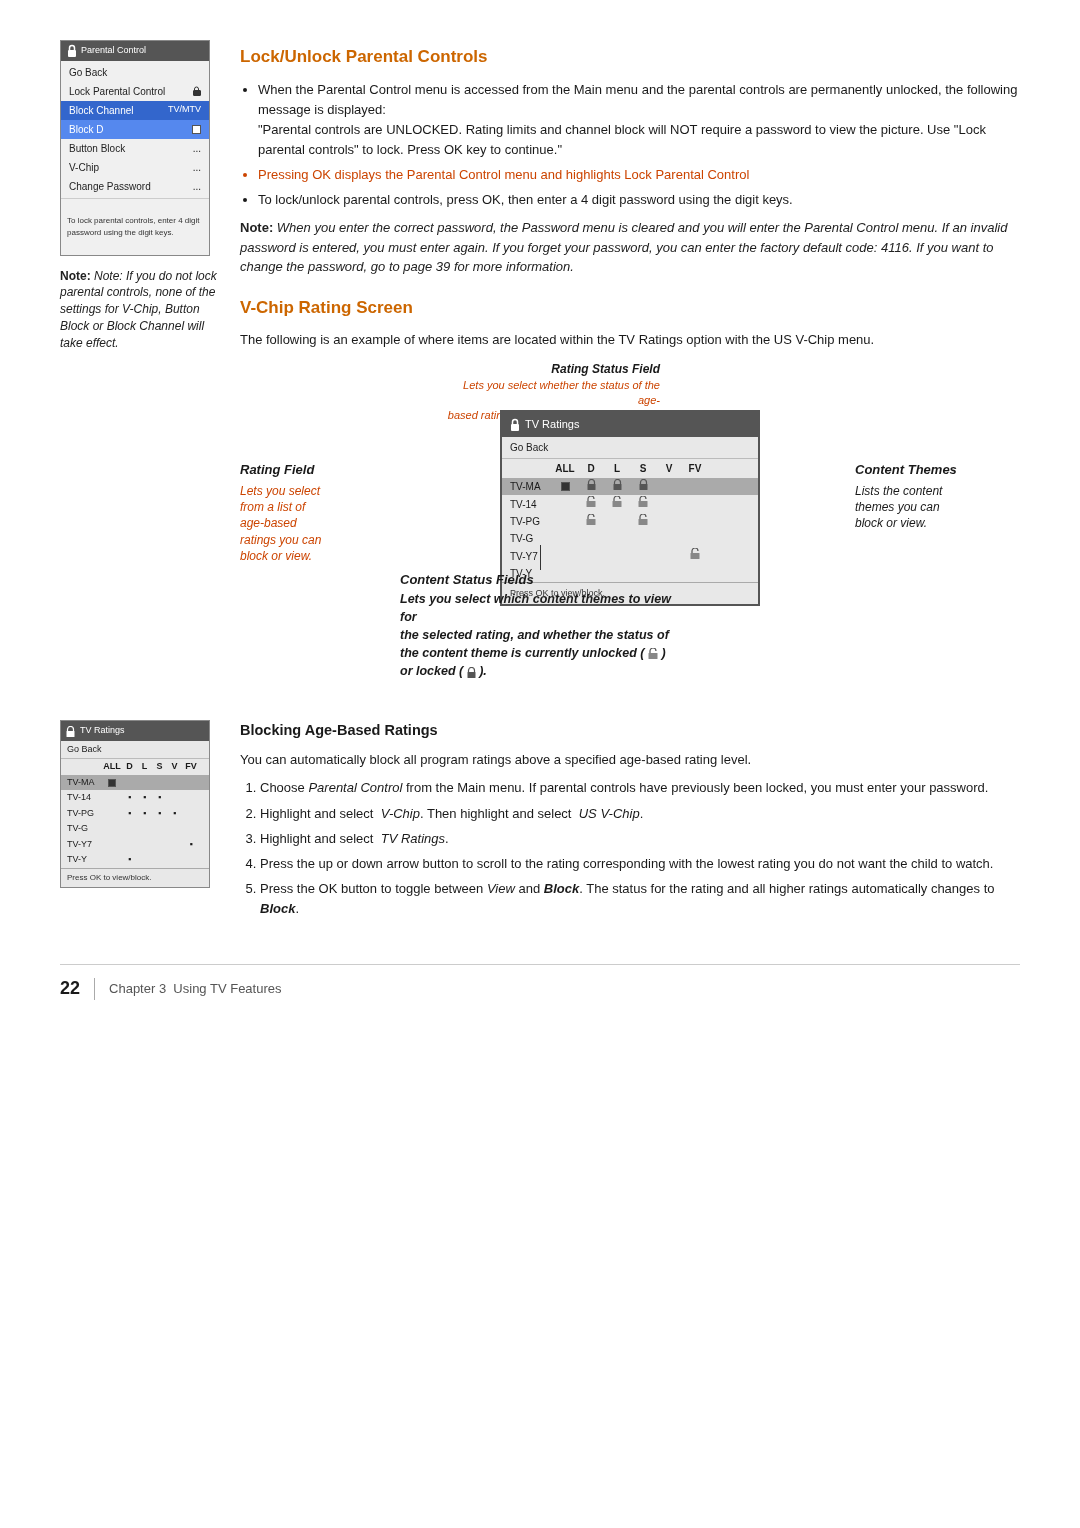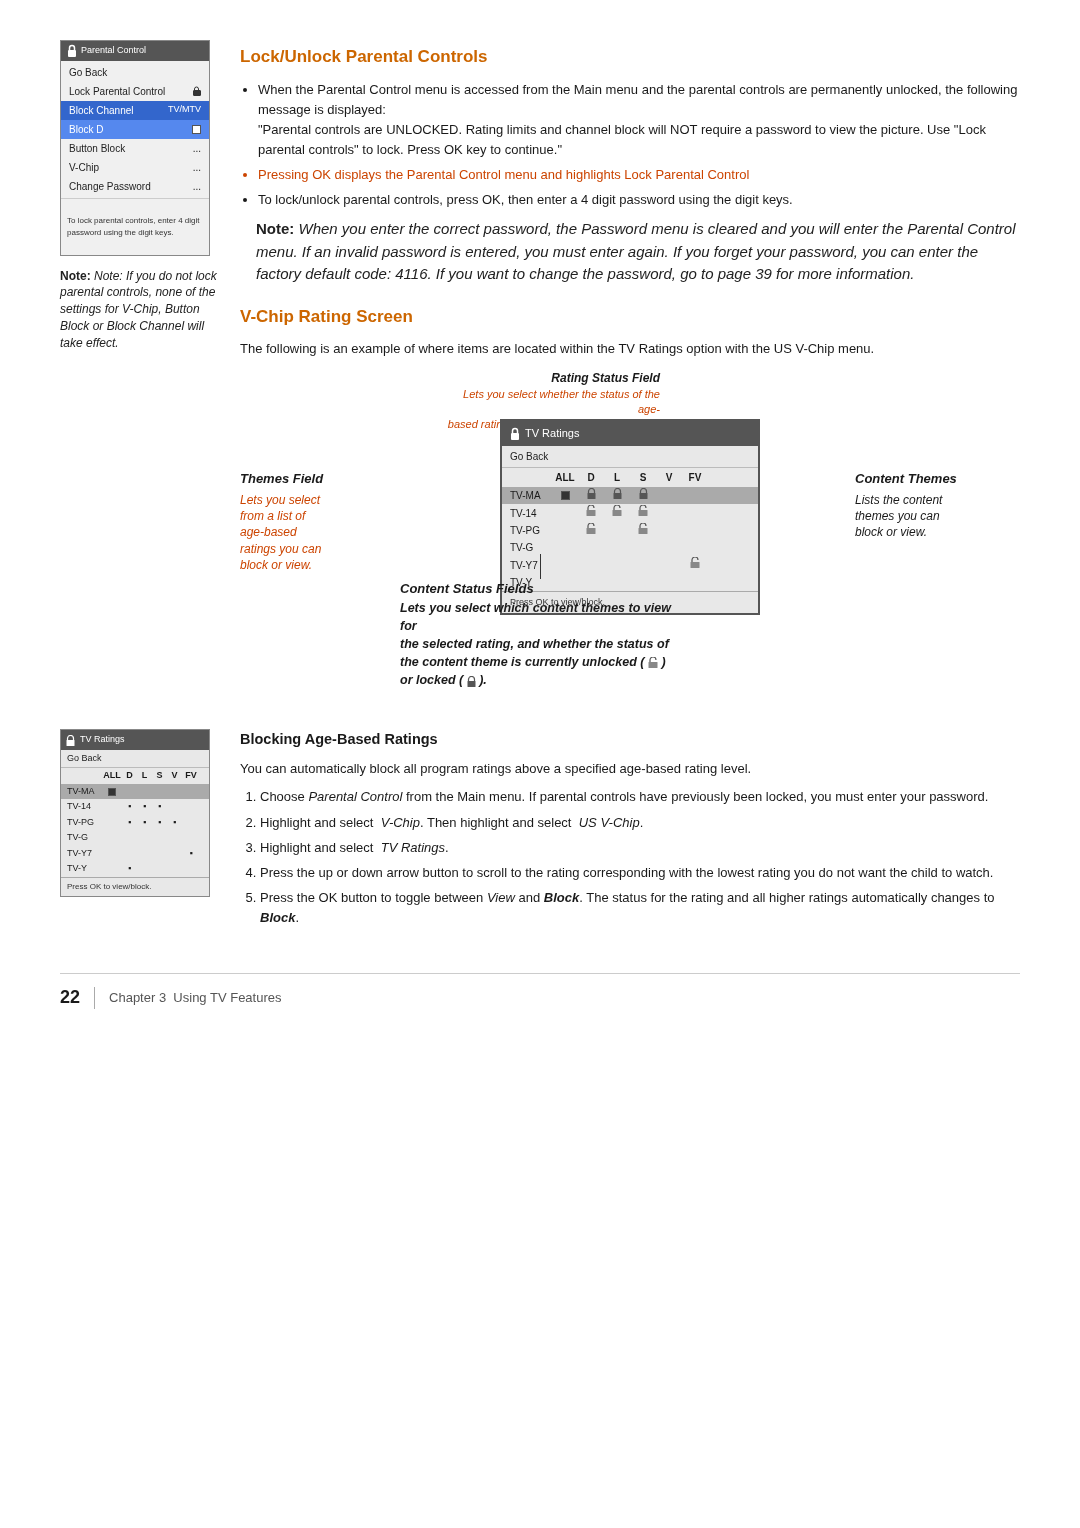--- a/index.html
+++ b/index.html
@@ -101,25 +101,24 @@
       font-size: 13px;
       line-height: 1.55;
       margin-bottom: 5px;
       list-style-type: disc;
     }
     .bullet-list li.orange-text {
       color: #cc4400;
     }
     .note-italic {
       font-style: italic;
-      font-size: 15px;
+      font-size: 13px;
       line-height: 1.5;
       margin-bottom: 10px;
       color: #222;
-      margin-left: 16px;
     }
     .note-italic strong {
       font-weight: bold;
       font-style: normal;
     }
     
     .vchip-section {
       margin-top: 18px;
     }
     .vchip-diagram-container {
@@ -428,21 +427,21 @@
 
           <div class="annotation-top">
             <div class="annotation-label">Rating Status Field</div>
             <div class="annotation-italic-text">
               Lets you select whether the status of the age-<br>based rating to the left limit is view or block.
             </div>
             <div class="arrow-down-line"></div>
           </div>
 
           <div class="left-annotation">
-            <div class="annotation-field-label">Themes Field</div>
+            <div class="annotation-field-label">Rating Field</div>
             <div class="annotation-colored-text">
               Lets you select<br>from a list of<br>age-based<br>ratings you can<br>block or view.
             </div>
           </div>
 
           <div class="tv-ratings-box">
             <div class="tv-ratings-title">
               <svg width="10" height="13" viewBox="0 0 10 13">
                 <rect x="1" y="6" width="8" height="7" rx="1" fill="white"></rect>
                 <path d="M2.5 6V4a2.5 2.5 0 0 1 5 0v2" stroke="white" stroke-width="1.5" fill="none"></path>

